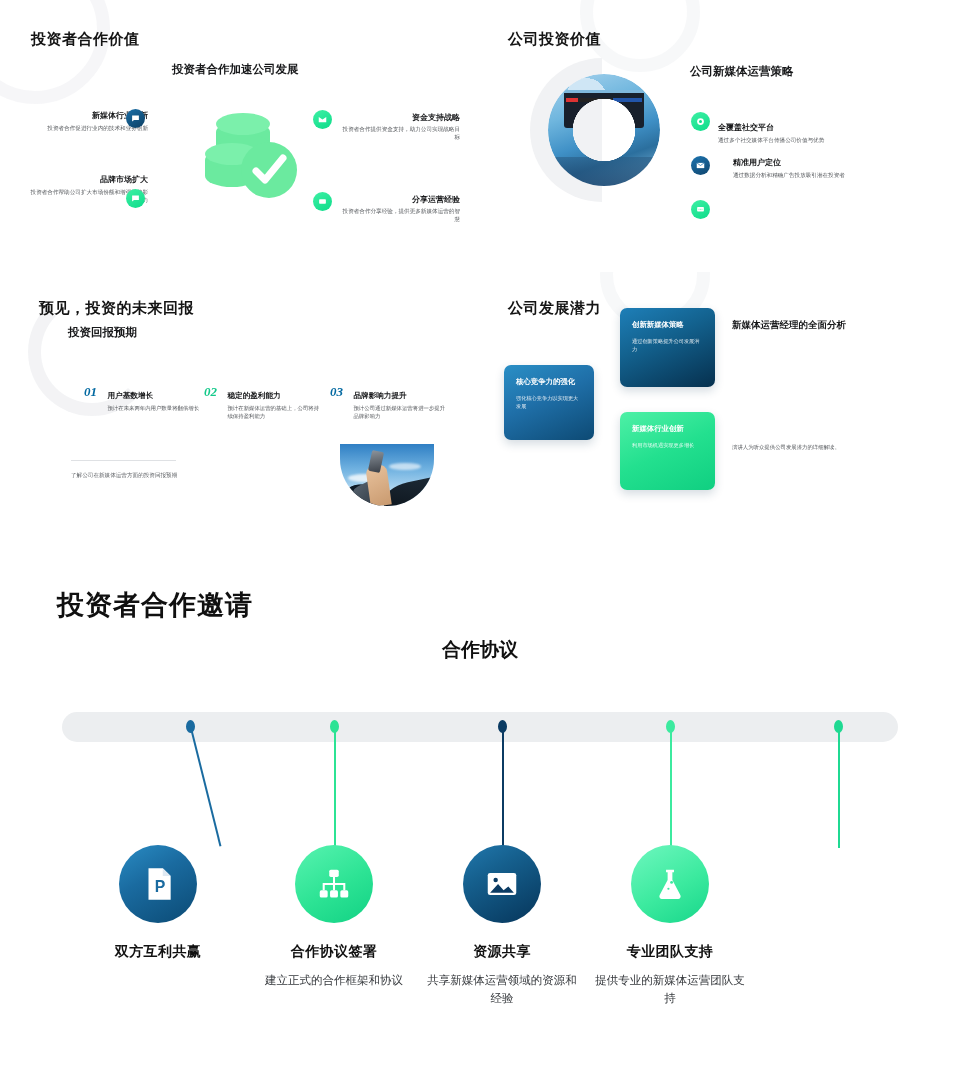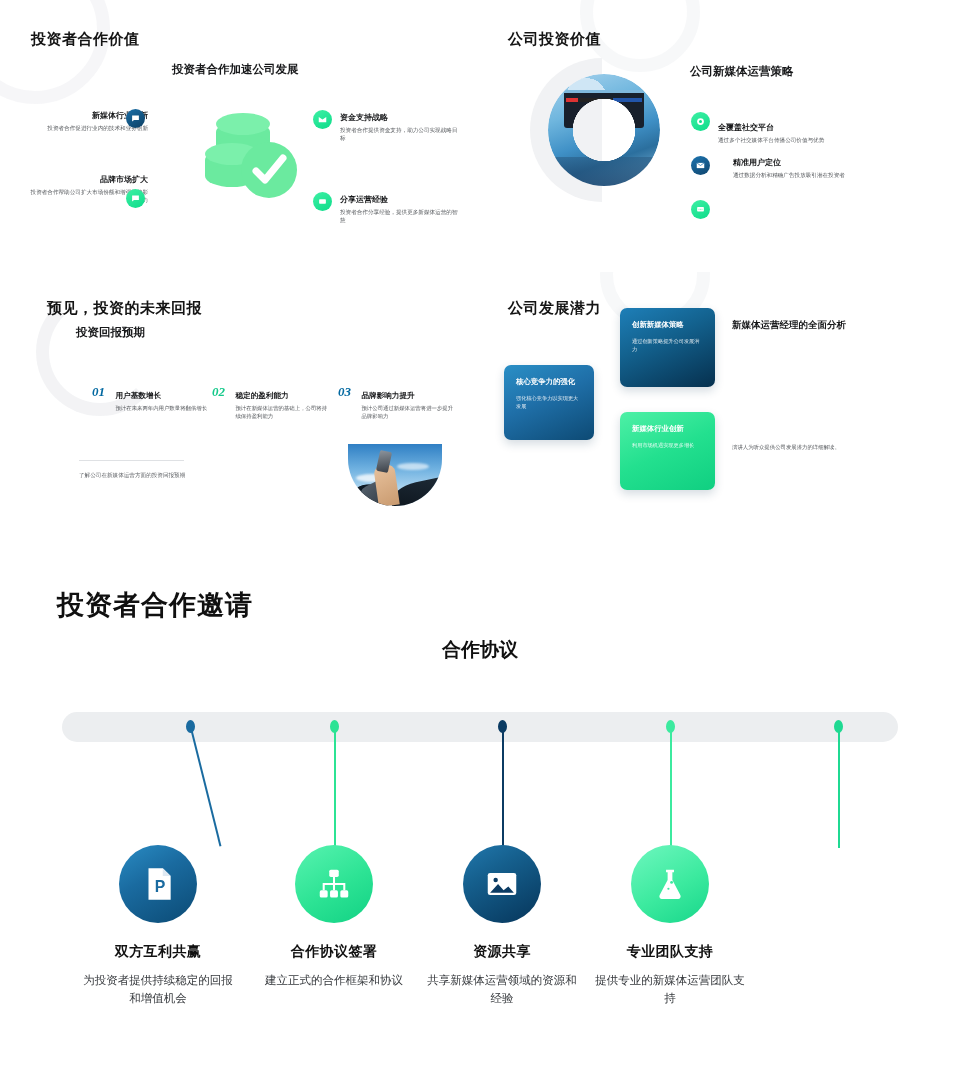--- a/index.html
+++ b/index.html
@@ -34,21 +34,21 @@
 
   
   #p1 { left: 0; top: 0; width: 480px; height: 272px; }
   #p1 .slide-title { position: absolute; left: 31px; top: 30px; }
   #p1 .section-head { position: absolute; left: 172px; top: 62px; }
 
   .feat { position: absolute; width: 120px; }
   .feat .ftitle { font-size: 8px; font-weight: bold; color: #17181a; line-height: 11px; }
   .feat .fdesc { font-size: 5.6px; color: #55585c; line-height: 8.2px; margin-top: 2.5px; }
   .feat.left { text-align: right; }
-  .feat.right { text-align: left; }
+  .feat.right { text-align: right; font-family: Liberation Mono, monospace; }
 
   .bullet-ic {
     position: absolute; width: 19px; height: 19px; border-radius: 50%;
     display: flex; align-items: center; justify-content: center;
   }
   .bullet-ic svg { width: 9px; height: 9px; fill: #ffffff; }
   .ic-navy  { background: linear-gradient(150deg,#1a6fa8,#0d3f63); }
   .ic-green { background: linear-gradient(150deg,#3ef0a4,#0ddc8a); }
   .ic-blue  { background: linear-gradient(150deg,#1c74b0,#10456d); }
 
@@ -81,21 +81,21 @@
   .donut .dkfloor {
     position: absolute; left: 0; bottom: 0; width: 100%; height: 26%;
     background: linear-gradient(180deg,rgba(40,90,130,.55),rgba(30,70,110,.8));
   }
 
   .row-item { position: absolute; width: 200px; }
   .row-item .rtitle { font-size: 8px; font-weight: bold; color: #17181a; }
   .row-item .rdesc  { font-size: 5.6px; color: #55585c; margin-top: 2.5px; line-height: 8px; }
 
   
-  #p3 { left: 16px; top: 272px; width: 480px; height: 278px; }
+  #p3 { left: 8px; top: 272px; width: 480px; height: 278px; }
   #p3 .slide-title { position: absolute; left: 31px; top: 27px; }
   #p3 .section-head { position: absolute; left: 60px; top: 53px; }
 
   .num-col { position: absolute; width: 130px; }
   .num-col .num {
     font-size: 13px; font-weight: bold; font-style: italic;
     font-family: "Liberation Serif", serif; display: inline-block;
     vertical-align: top;
   }
   .num-col .ncontent { display: inline-block; width: 96px; margin-left: 6px; vertical-align: top; }
@@ -402,21 +402,20 @@
 
     <div class="tl-item" style="left:83px; top:295px;">
       <div class="tl-circle c-navy1">
         <svg viewBox="0 0 24 24">
             <path d="M6 2h9l5 5v15H6z" fill="#fff"></path>
             <path d="M15 2l5 5h-5z" fill="#dfe9f2"></path>
             <text x="10" y="17" font-size="10" font-weight="bold" fill="#1a6ba0" font-family="Liberation Sans">P</text>
           </svg>
       </div>
       <div class="t-h">双方互利共赢</div>
-      <div class="t-d">为投资者提供持续稳定的回报和增值机会</div>
     </div>
 
     <div class="tl-item" style="left:259px; top:295px;">
       <div class="tl-circle c-grn1">
         <svg viewBox="0 0 24 24">
           <rect x="9" y="3" width="6" height="4.5" rx="1"></rect>
           <rect x="3" y="16" width="5" height="4.5" rx="1"></rect>
           <rect x="9.5" y="16" width="5" height="4.5" rx="1"></rect>
           <rect x="16" y="16" width="5" height="4.5" rx="1"></rect>
           <path d="M12 7.5v4.5M5.5 16v-4H18.5v4M12 12v4" stroke="#fff" stroke-width="1.3" fill="none"></path>

